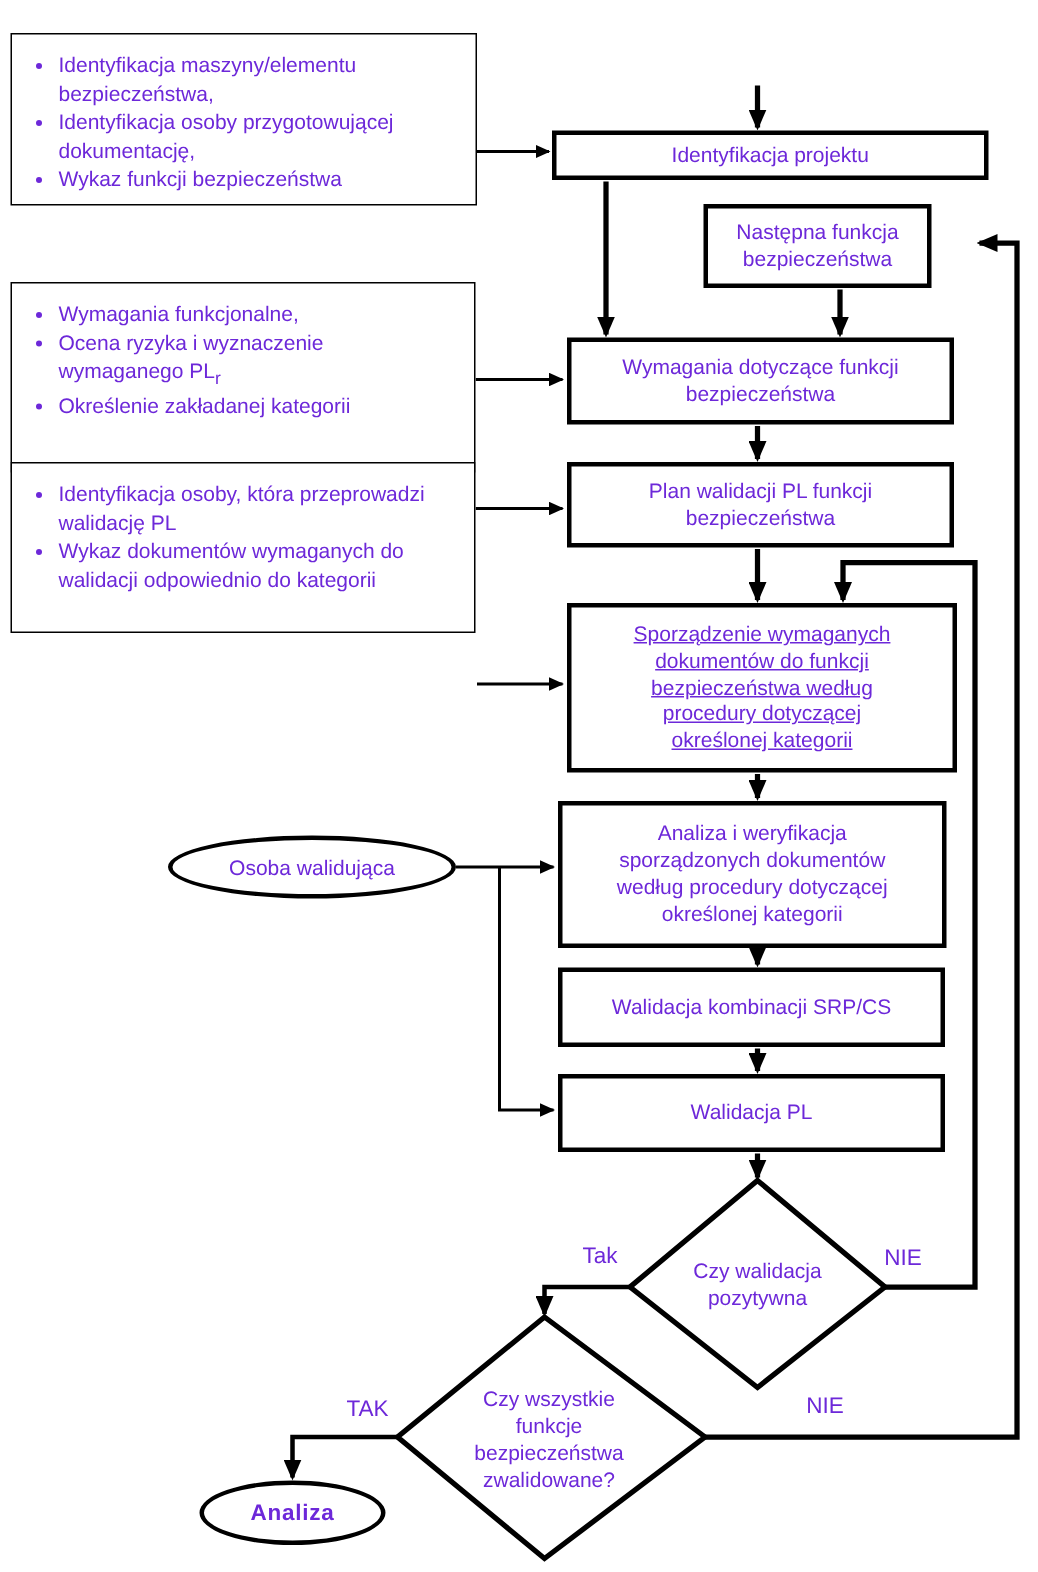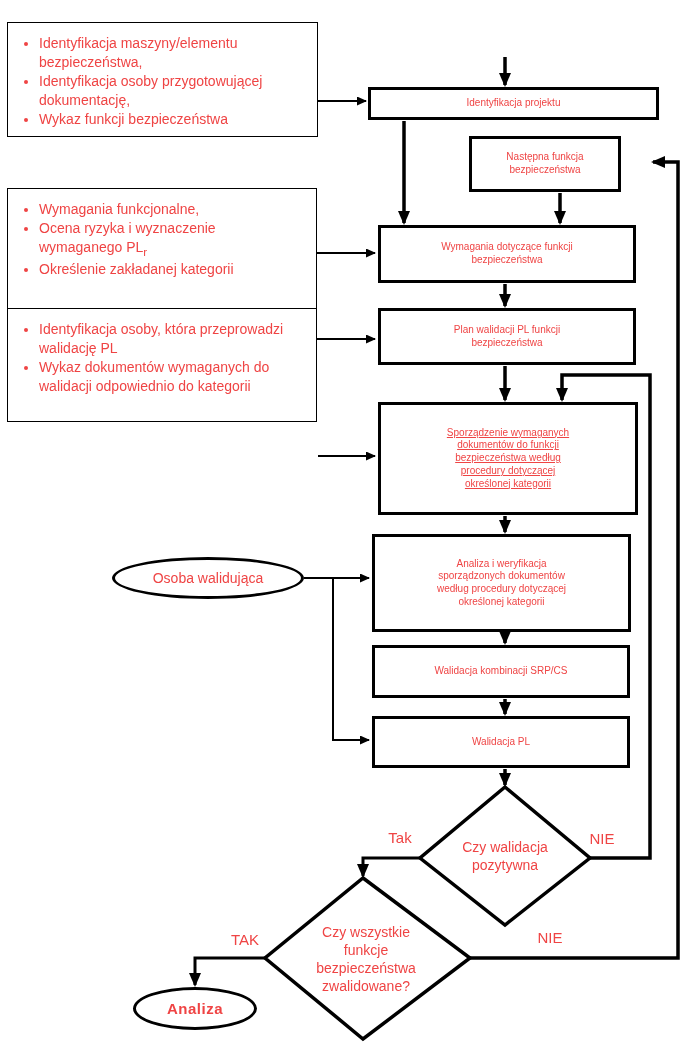--- a/index.html
+++ b/index.html
@@ -1,24 +1,24 @@
 <!DOCTYPE html>
 <html><head>
 <meta charset="utf-8">
 <style>
   html,body{margin:0;padding:0;background:#ffffff;}
   #stage{
     position:relative;width:692px;height:1048px;background:#ffffff;
-    font-family:"Liberation Sans", sans-serif;color:#ef4444;overflow:hidden;
+    font-family:"Liberation Sans", sans-serif;color:#6d28d9;overflow:hidden;
   }
   #connectors{position:absolute;left:0;top:0;z-index:1;}
   .box{
     position:absolute;z-index:2;background:#fff;border:3px solid #000;
     display:flex;align-items:center;justify-content:center;text-align:center;
-    font-size:10px;line-height:1.27;white-space:pre-line;box-sizing:border-box;
+    font-size:14px;line-height:1.27;white-space:pre-line;box-sizing:border-box;
   }
   .note{
     position:absolute;z-index:2;background:#fff;border:1.5px solid #000;
     font-size:14px;box-sizing:border-box;
   }
   .note ul{margin:0;padding:11px 10px 0 31px;list-style:disc;}
   .note li{line-height:1.36;padding-right:14px;}
   .ellipse{
     position:absolute;z-index:2;background:#fff;border:3px solid #000;border-radius:50%;
     display:flex;align-items:center;justify-content:center;text-align:center;

